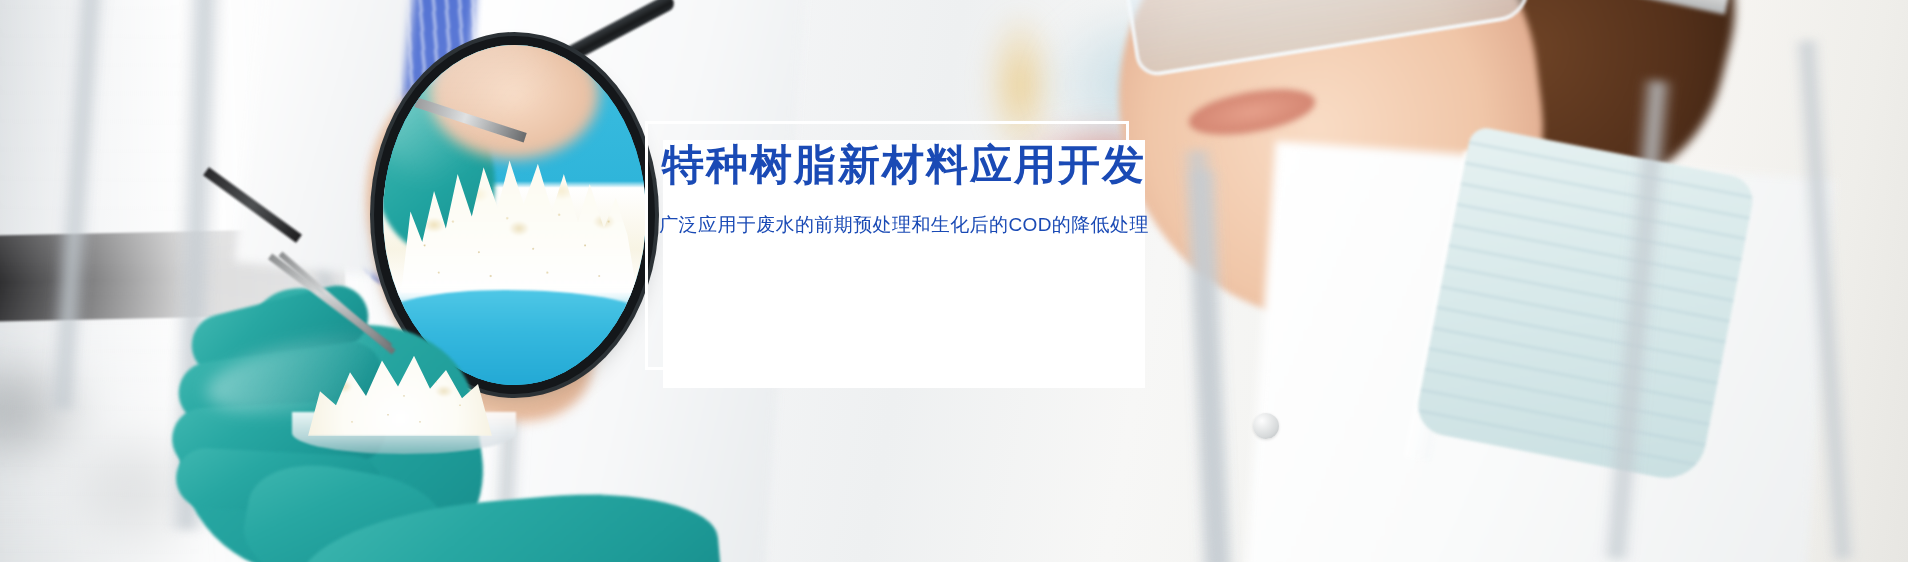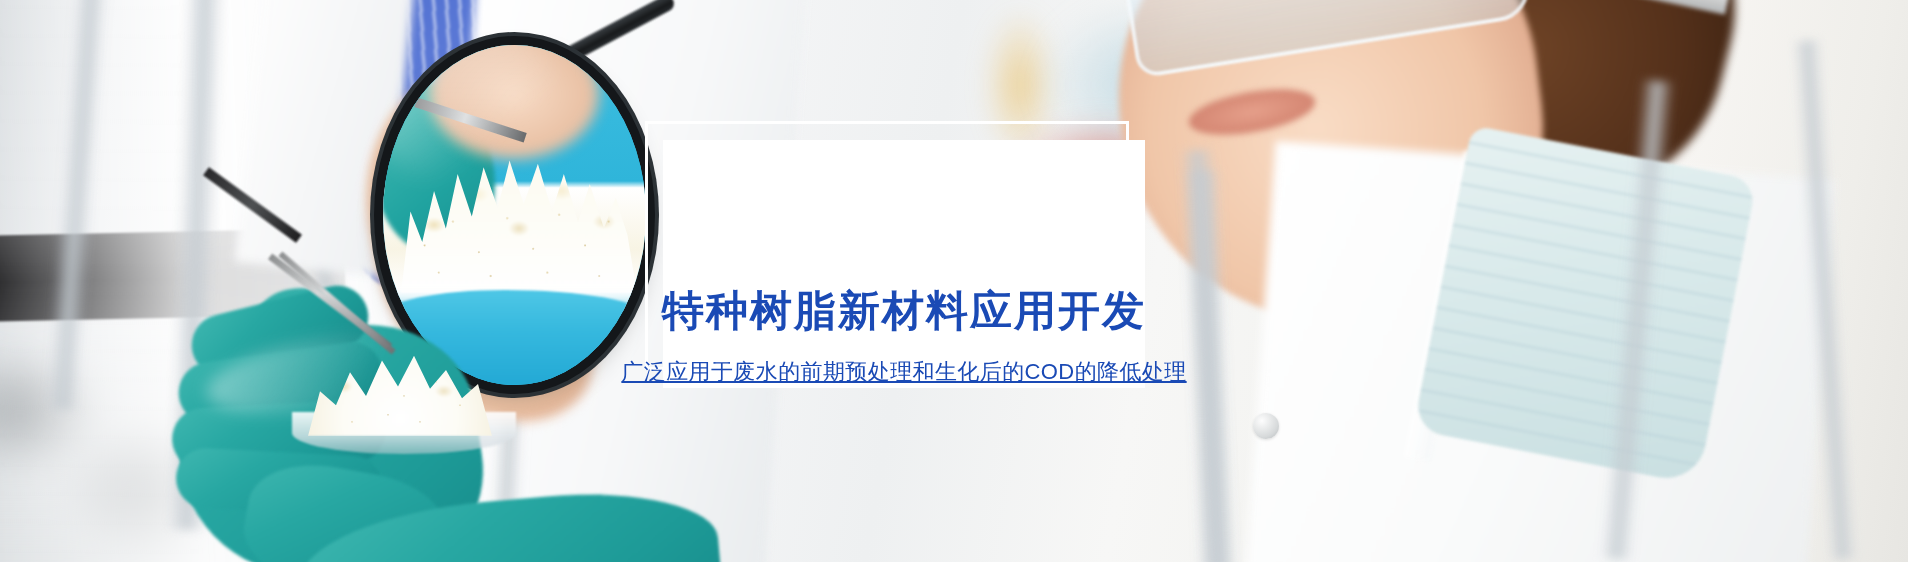--- a/index.html
+++ b/index.html
@@ -401,40 +401,39 @@
     pointer-events: none;
   }
   .text-card {
     position: absolute;
     left: 663px; top: 140px;
     width: 482px; height: 248px;
     background: #ffffff;
     display: flex;
     flex-direction: column;
     align-items: center;
-    justify-content: flex-end;
+    justify-content: flex-start;
     padding: 0 10px;
   }
   .card-title {
     font-size: 42px;
     font-weight: 700;
     letter-spacing: 2px;
     color: #1a4ab5;
     line-height: 1.18;
     white-space: nowrap;
     margin-bottom: 22px;
   }
   .card-sub {
-    font-size: 22px;
+    font-size: 19px;
     font-weight: 400;
     letter-spacing: .4px;
     color: #1a4ab5;
     line-height: 1.4;
     white-space: nowrap;
-    text-decoration: underline;
   }
 </style>
 </head>
 <body>
 
 <div class="banner">
 
   <div class="photo">
     <div class="bg-base"></div>
     <div class="bg-shelf"></div>

